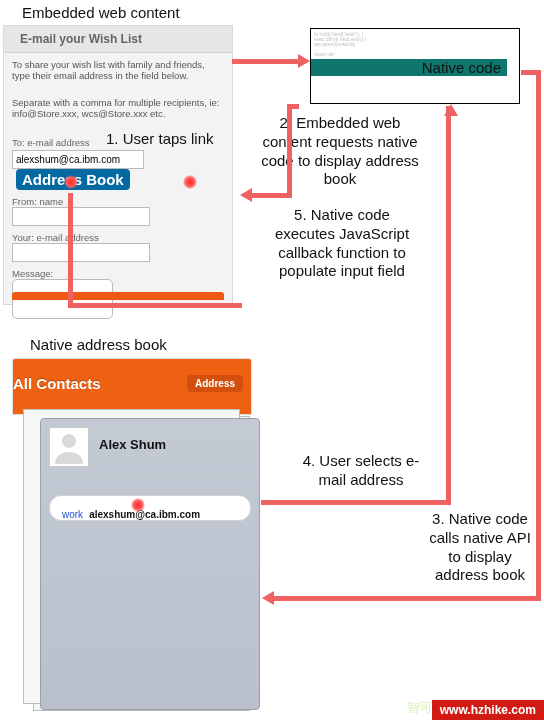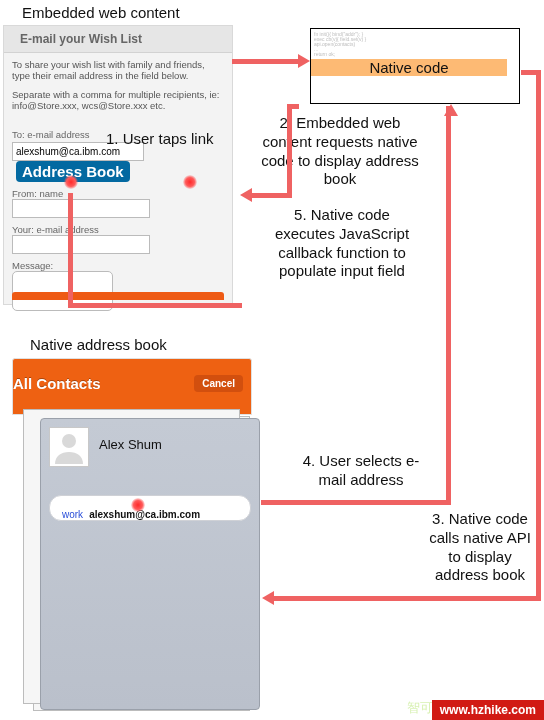--- a/index.html
+++ b/index.html
@@ -18,51 +18,51 @@
 #web .fieldlbl{font-size:9.5px;color:#666;margin-top:6px}
 #web input.txt{width:130px;height:15px;border:1px solid #bbb;font-size:10px;padding:1px 3px;background:#fff}
 #web textarea{width:95px;height:34px;border:1px solid #bbb;border-radius:5px;font-size:10px;resize:none;background:#fff}
 #addrbtn{display:inline-block;background:#0369a1;color:#fff;font-size:15px;font-weight:bold;padding:2px 6px;border-radius:4px;margin-left:4px;vertical-align:middle}
 #web .savebar{position:absolute;left:8px;right:8px;bottom:4px;height:8px;background:#ee5a14;border-radius:3px 3px 0 0}
 
 .dot{position:absolute;width:14px;height:14px;border-radius:50%;background:radial-gradient(circle,#ff2a2a 0%,#ff5a5a 45%,rgba(255,80,80,0) 75%)}
 
 #native{position:absolute;left:310px;top:28px;width:208px;height:74px;border:1px solid #000;background:#fff}
 #native .faux{position:absolute;inset:3px;color:#bdbdbd;font-size:5px;line-height:1;white-space:pre;overflow:hidden}
-#native .ttl{position:absolute;left:0;right:12px;top:30px;text-align:center;font-size:15px;background:#fdba74;padding:0 6px}
+#native .ttl{position:absolute;left:0;right:12px;top:30px;text-align:right;font-size:15px;background:#0f766e;padding:0 6px}
 
 #nab{position:absolute;left:12px;top:358px;width:238px;height:55px;background:#ee6112;border:1px solid #e0e0e0;border-radius:3px 3px 0 0}
 #nab .title{position:absolute;left:0;right:0;top:16px;color:#fff;font-size:15px;font-weight:bold;text-align:left;text-shadow:0 -1px 0 rgba(0,0,0,.3)}
 #nab .cancel{position:absolute;right:8px;top:16px;background:#d24f0e;color:#fff;font-size:10px;font-weight:bold;padding:3px 8px;border-radius:4px}
 .stack{position:absolute;background:#f6f6f6;border:1px solid #bcbcbc}
 #s1{left:33px;top:416px;width:215px;height:293px}
 #s2{left:23px;top:409px;width:215px;height:293px}
 #card{position:absolute;left:40px;top:418px;width:218px;height:290px;border:1px solid #9aa0aa;background:linear-gradient(#c4cad4,#bac0cb);border-radius:4px}
 #card .av{position:absolute;left:8px;top:8px;width:38px;height:38px;background:#fff;border:1px solid #c8c8c8}
 #card .av svg{display:block}
-#card .nm{position:absolute;left:58px;top:18px;font-size:13px;font-weight:normal;color:#111}
+#card .nm{position:absolute;left:58px;top:18px;font-size:13px;font-weight:bold;color:#111}
 #card .row{position:absolute;left:8px;right:8px;top:76px;height:24px;background:#fff;border:1px solid #cfd1d6;border-radius:12px;font-size:10px;display:flex;align-items:flex-end}
 #card .row .tag{color:#2a4ed8;margin-left:12px;margin-right:6px}
 #card .row .val{font-weight:bold;color:#111}
 
 #wm1{position:absolute;right:98px;bottom:3px;font-size:13px;color:#d8f1b3}
 #wm2{position:absolute;right:0;bottom:0;background:#d11a14;color:#fff;font-size:12px;font-weight:bold;padding:3px 8px}
 </style>
 </head>
 <body>
 <div id="stage">
 
 <div class="lbl" style="left:22px;top:4px;text-align:left">Embedded web content</div>
 <div class="lbl" style="left:30px;top:336px;text-align:left">Native address book</div>
 
 <div id="web">
   <div class="hdr">E-mail your Wish List</div>
   <div class="body">
     <div>To share your wish list with family and friends, type their email address in the field below.</div>
-    <div style="margin-top:8px">Separate with a comma for multiple recipients, ie: info@Store.xxx, wcs@Store.xxx etc.</div>
+    <div style="margin-top:16px">Separate with a comma for multiple recipients, ie: info@Store.xxx, wcs@Store.xxx etc.</div>
     <div class="fieldlbl" style="margin-top:18px">To: e-mail address</div>
     <div style="margin-top:2px">
       <input class="txt" style="width: 124px;" value="alexshum@ca.ibm.com">
       <span id="addrbtn">Address Book</span>
     </div>
     <div class="fieldlbl">From: name</div>
     <input class="txt" style="">
     <div class="fieldlbl">Your: e-mail address</div>
     <input class="txt" style="">
     <div class="fieldlbl">Message:</div>
@@ -77,21 +77,21 @@
   <div class="faux">fn init(){ bind("addr"); }
 exec cb(v){ field.set(v) }
 api.open(contacts)
 ...
 return ok;</div>
   <div class="ttl">Native code</div>
 </div>
 
 <div id="nab">
   <div class="title">All Contacts</div>
-  <div class="cancel">Cancel</div>
+  <div class="cancel">Address</div>
 </div>
 <div class="stack" id="s1"></div>
 <div class="stack" id="s2"></div>
 <div id="card">
   <div class="av">
     <svg viewBox="0 0 38 38" width="38" height="38">
           <circle cx="19" cy="13" r="7" fill="#d9d9d9"></circle>
           <path d="M5 36c0-8 6-12 14-12s14 4 14 12" fill="#d9d9d9"></path>
         </svg>
   </div>

